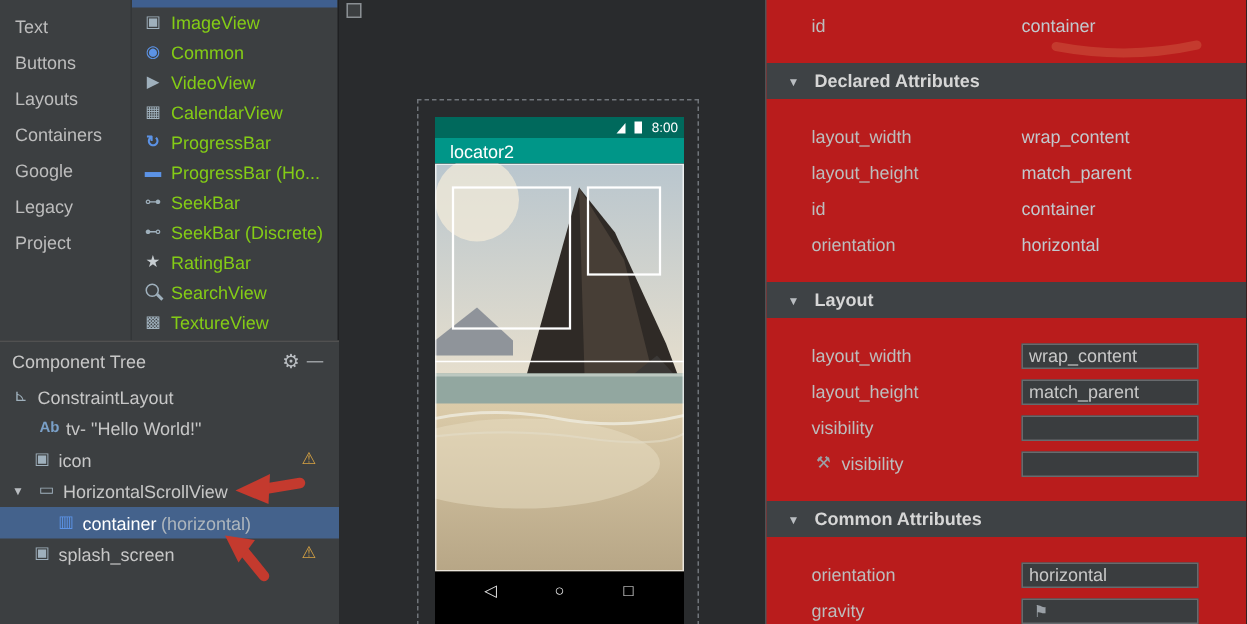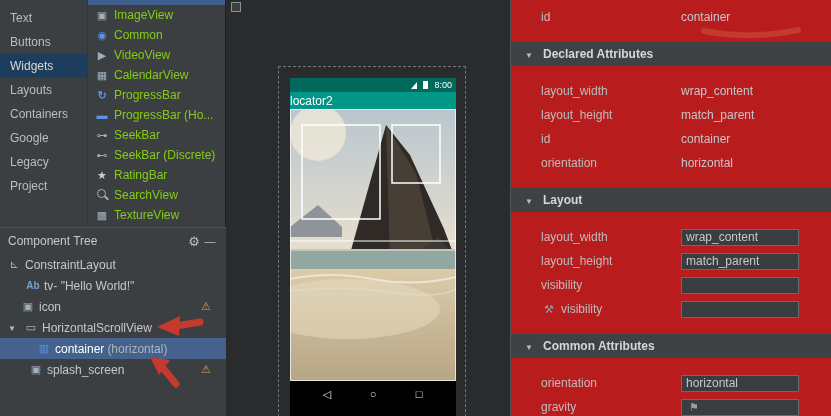--- a/index.html
+++ b/index.html
@@ -60,21 +60,21 @@
   .t-warn{margin-left:auto;margin-right:12px}
 
   
   .canvas{position:absolute;left:226px;top:0;width:284px;height:416px;background:#292b2d;overflow:hidden}
   .corner-ic{position:absolute;left:5px;top:2px;width:8px;height:8px;border:1px solid #8a8f93;background:#3c3f41}
   .sel-dash{position:absolute;left:52px;top:66px;width:186px;height:349px;border:1px dashed #70757a}
   .phone{position:absolute;left:64px;top:78px;width:166px;height:338px;background:#000;display:flex;flex-direction:column}
   .p-status{height:14px;background:#00695c;display:flex;align-items:center;justify-content:flex-end;gap:6px;padding-right:4px;color:#fff;font-size:9px}
   .batt{width:5px;height:8px;background:#fff;display:inline-block}
   .sig{width:0;height:0;border-left:6px solid transparent;border-bottom:7px solid #fff;display:inline-block}
-  .p-appbar{height:17px;background:#009688;color:#fff;display:flex;align-items:center;font-size:12px}
+  .p-appbar{height:17px;background:#009688;color:#fff;display:flex;align-items:center;padding-left:10px;font-size:12px}
   .p-image{height:272px;position:relative}
   .p-nav{height:26px;background:#000;display:flex;align-items:center;justify-content:center;gap:30px;font-size:13px}
 
   
   .attr-panel{position:absolute;left:510px;top:0;width:321px;height:416px;background:#b91c1c;border-left:1px solid #4e5254;box-sizing:border-box;overflow:hidden}
   .arow{display:flex;align-items:center;height:24px}
   .arow.top{margin-top:5px;margin-bottom:4px}
   .asection{height:24px;display:flex;align-items:center;gap:6px;background:#3e4245;font-weight:bold;color:#d6d6d6;padding-left:10px;margin:13px 0}
   .alabel{width:170px;padding-left:30px;box-sizing:border-box;color:#bdbdbd;display:flex;align-items:center;gap:4px;white-space:nowrap}
   .avalue{width:118px;color:#c8c8c8;white-space:nowrap;overflow:hidden}
@@ -86,21 +86,20 @@
 </style>
 </head>
 <body>
 
 <div id="app" data-name="android-studio-layout-editor">
 
   <div class="cat-panel" data-name="palette-category-list">
     <div class="spacer"></div>
     <div class="cat" data-name="sidebar-item-text">Text</div>
     <div class="cat" data-name="sidebar-item-buttons">Buttons</div>
-    <div class="cat sel" data-name="sidebar-item-widgets">Widgets</div>
     <div class="cat" data-name="sidebar-item-layouts">Layouts</div>
     <div class="cat" data-name="sidebar-item-containers">Containers</div>
     <div class="cat" data-name="sidebar-item-google">Google</div>
     <div class="cat" data-name="sidebar-item-legacy">Legacy</div>
     <div class="cat" data-name="sidebar-item-project">Project</div>
   </div>
 
   <div class="widget-panel" data-name="palette-widget-list">
     <div class="w-partial" data-name="partially-scrolled-selected-item"></div>
     <div class="w-row" data-name="palette-item-imageview">
@@ -171,21 +170,21 @@
     <div class="t-row" style="padding-left:4px" data-name="tree-item-horizontalscrollview">
       <span class="gi gi-expand" data-name="chevron-expanded-icon"></span>
       <span class="gi gi-hscroll" data-name="horizontalscrollview-icon"></span>
       <span class="lab" data-name="tree-item-label">HorizontalScrollView</span>
     </div>
     <div class="t-row sel" style="padding-left:36px" data-name="tree-item-container-selected">
       <span class="gi gi-container" data-name="linearlayout-horizontal-icon"></span>
       <span class="lab" data-name="tree-item-label">container</span>
         <span class="t-suffix" data-name="tree-item-suffix">(horizontal)</span>
     </div>
-    <div class="t-row" style="padding-left:28px" data-name="tree-item-splash-screen">
+    <div class="t-row" style="padding-left:20px" data-name="tree-item-splash-screen">
       <span class="gi gi-pic" data-name="imageview-icon"></span>
       <span class="lab" data-name="tree-item-label">splash_screen</span>
       <span class="gi gi-warning t-warn" data-name="warning-icon"></span>
     </div>
   </div>
 
   <div class="canvas" data-name="design-canvas">
     <div class="corner-ic" data-name="canvas-corner-icon"></div>
     <div class="sel-dash" data-name="selection-dashed-border"></div>
     <div class="phone" data-name="device-preview">

